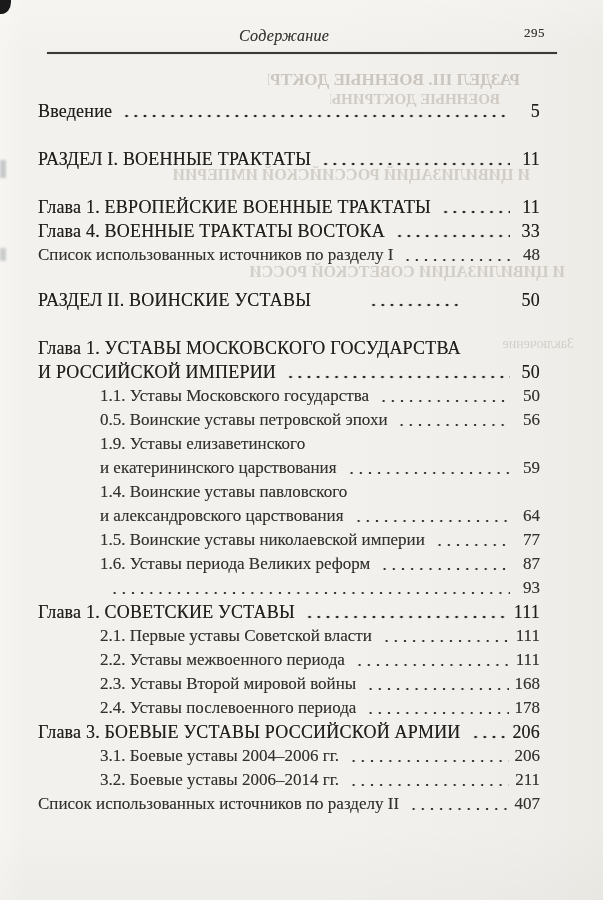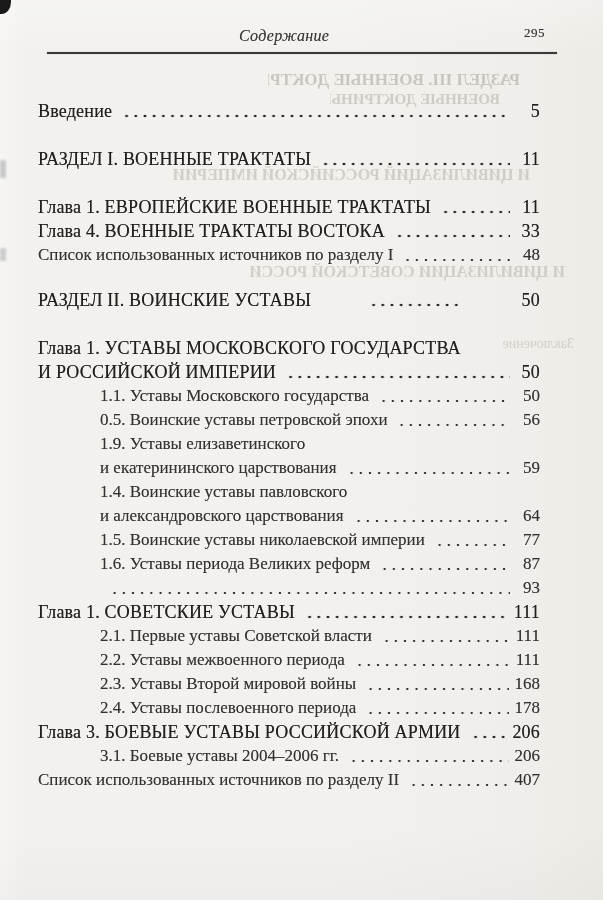--- a/index.html
+++ b/index.html
@@ -210,20 +210,25 @@
       <div class="row chapter">
         <span class="label">Глава 3. БОЕВЫЕ УСТАВЫ РОССИЙСКОЙ АРМИИ</span>
         <span class="leader"></span>
         <span class="pagenum">206</span>
       </div>
       <div class="row sub">
         <span class="label">3.1. Боевые уставы 2004–2006 гг.</span>
         <span class="leader"></span>
         <span class="pagenum">206</span>
       </div>
+      <div class="row sub">
+        <span class="label">3.2. Боевые уставы 2006–2014 гг.</span>
+        <span class="leader"></span>
+        <span class="pagenum">211</span>
+      </div>
       <div class="row plain">
         <span class="label">Список использованных источников по разделу II</span>
         <span class="leader"></span>
         <span class="pagenum">407</span>
       </div>
     </div>
 
 </div>
 
 </body></html>

